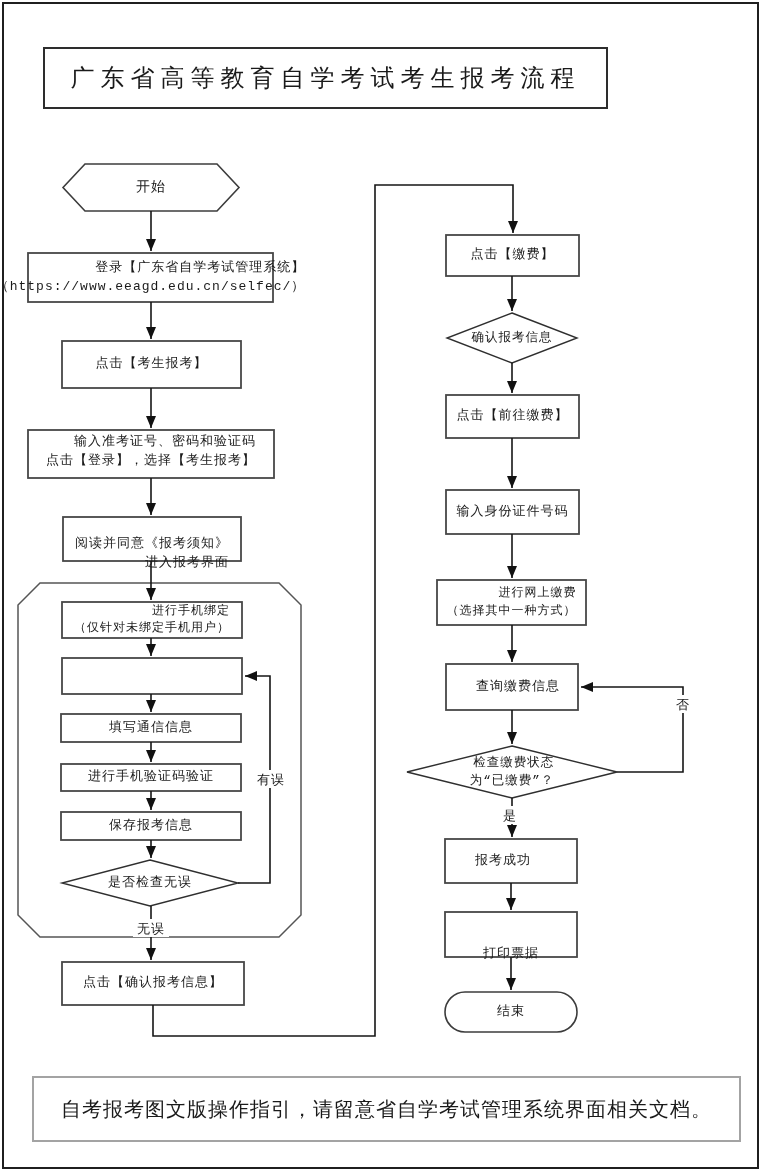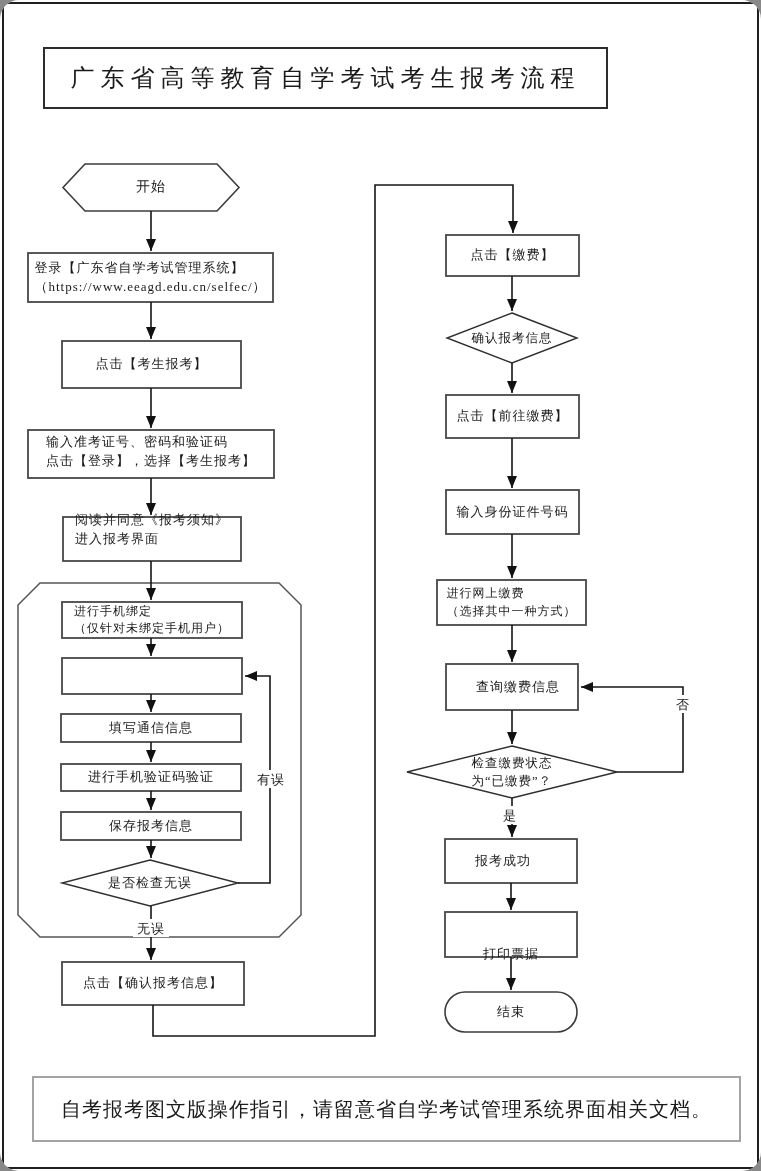--- a/index.html
+++ b/index.html
@@ -1,43 +1,42 @@
 <!DOCTYPE html>
 <html><head>
 <meta charset="utf-8">
 <style>
   html,body{margin:0;padding:0;background:#888;}
   .page{
     position:relative;width:761px;height:1171px;background:#ffffff;
     margin:0 auto;overflow:hidden;
     font-family:"Liberation Serif","DejaVu Serif",serif;
     color:#1a1a1a;
-    border-radius:19px;
   }
   .page-border{
     position:absolute;left:2px;top:2px;right:2px;bottom:2px;
     border:2px solid #1f1f1f;pointer-events:none;
   }
   .layer{position:absolute;left:0;top:0;width:761px;height:1171px;}
   .title-box{
     position:absolute;left:43px;top:47px;width:561px;height:58px;
     border:2px solid #2d2d2d;background:#fff;
     display:flex;align-items:center;justify-content:center;
     font-size:24px;letter-spacing:6px;font-weight:500;white-space:nowrap;
   }
   .footer-box{
     position:absolute;left:32px;top:1076px;width:705px;height:62px;
     border:2px solid #a3a3a3;background:#fff;
     display:flex;align-items:center;justify-content:center;
     font-size:20px;letter-spacing:1px;white-space:nowrap;
   }
   .nl{
     position:absolute;display:flex;align-items:center;justify-content:center;
-    text-align:left;white-space:pre-line;line-height:1.45;
-    letter-spacing:1px;pointer-events:none;
+    text-align:right;white-space:pre-line;line-height:1.45;
+    letter-spacing:1px;pointer-events:none;font-family:Liberation Mono, monospace;
   }
   .el{
     position:absolute;display:flex;align-items:center;justify-content:center;
     background:#ffffff;font-size:13px;letter-spacing:1px;line-height:1;
     pointer-events:none;
   }
   .f14{font-size:14px}.f13{font-size:13px}.f125{font-size:12.5px}.f12{font-size:12px}
 </style>
 </head>
 <body>
@@ -108,21 +107,21 @@
       <path d="M511 957 V990" marker-end="url(#ah)"></path>
     </g>
   </svg>
 
   <div class="nl f14" style="left:63px;top:164px;width:176px;height:47px">开始</div>
   <div class="nl f13" style="left:28px;top:253px;width:245px;height:49px">登录【广东省自学考试管理系统】
 （https://www.eeagd.edu.cn/selfec/）</div>
   <div class="nl f13" style="left:62px;top:341px;width:179px;height:47px">点击【考生报考】</div>
   <div class="nl f13" style="left:28px;top:430px;width:246px;height:44px">输入准考证号、密码和验证码
 点击【登录】，选择【考生报考】</div>
-  <div class="nl f13" style="left:63px;top:500px;width:178px;height:60px">阅读并同意《报考须知》
+  <div class="nl f13" style="left:63px;top:524px;width:178px;height:60px">阅读并同意《报考须知》
 进入报考界面</div>
   <div class="nl f12" style="left:62px;top:602px;width:180px;height:36px">进行手机绑定
 （仅针对未绑定手机用户）</div>
   <div class="nl f13" style="left:61px;top:714px;width:180px;height:28px">填写通信信息</div>
   <div class="nl f13" style="left:61px;top:764px;width:180px;height:27px">进行手机验证码验证</div>
   <div class="nl f13" style="left:61px;top:812px;width:180px;height:28px">保存报考信息</div>
   <div class="nl f13" style="left:62px;top:860px;width:176px;height:46px">是否检查无误</div>
   <div class="nl f13" style="left:62px;top:962px;width:182px;height:43px">点击【确认报考信息】</div>
 
   <div class="nl f13" style="left:446px;top:235px;width:133px;height:41px">点击【缴费】</div>

